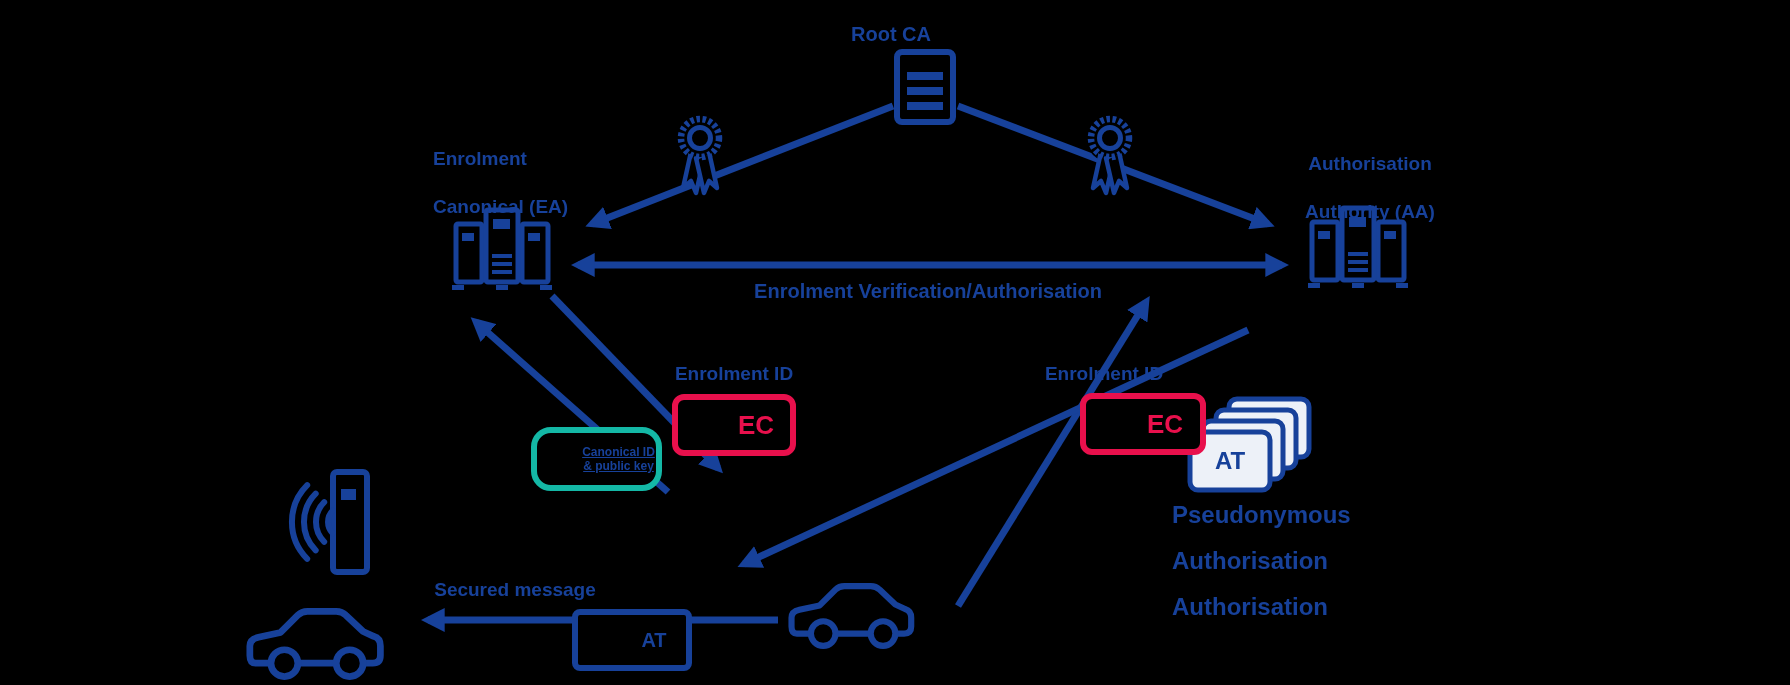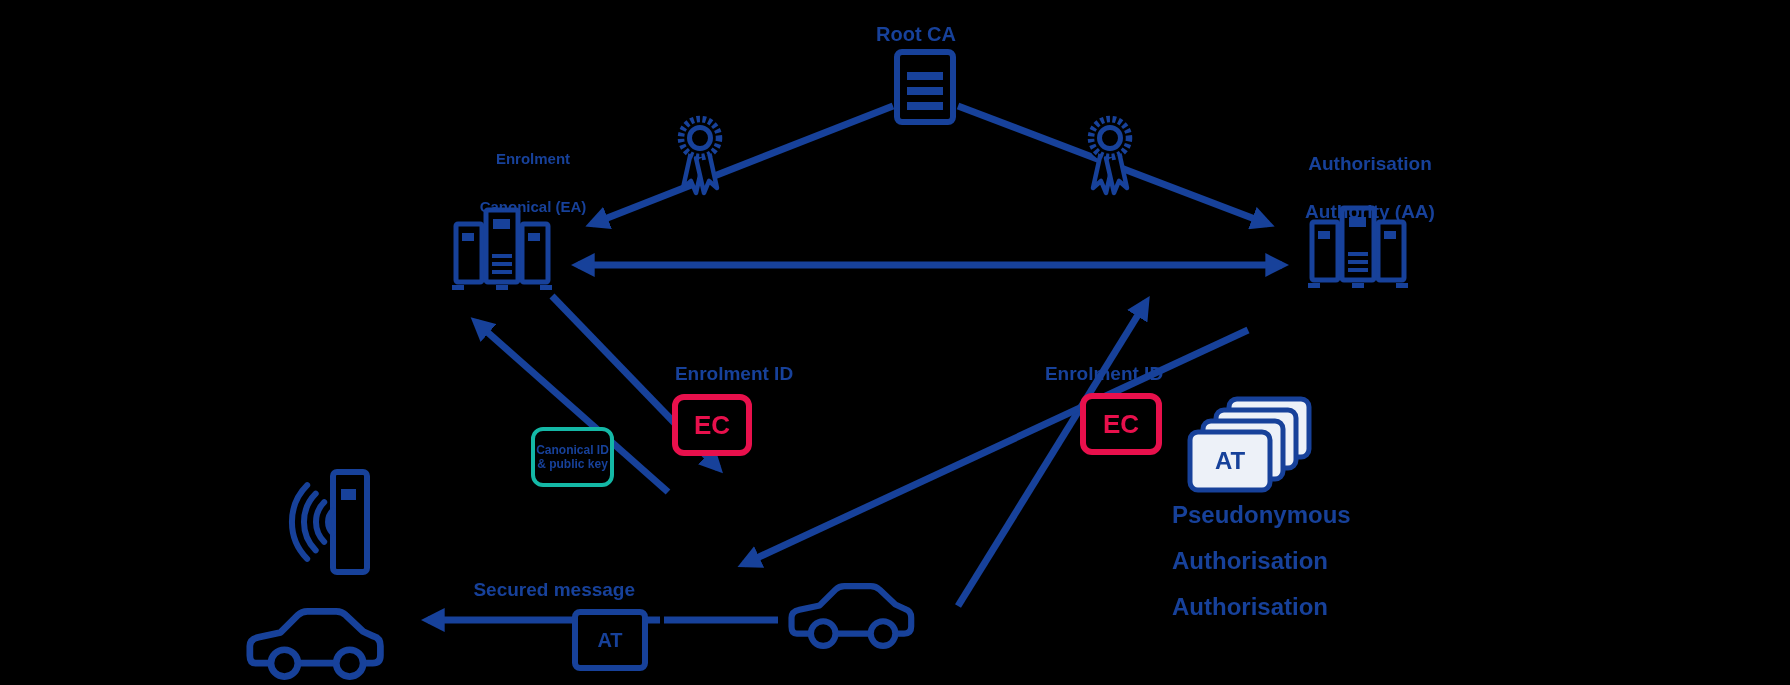--- a/index.html
+++ b/index.html
@@ -1,34 +1,34 @@
 <!DOCTYPE html>
 <html><head>
 <meta charset="utf-8">
 <style>
   html,body{margin:0;padding:0;background:#000;}
   #stage{position:relative;width:1790px;height:685px;background:#000;overflow:hidden;
          font-family:"Liberation Sans",sans-serif;font-weight:700;}
   #vector{position:absolute;left:0;top:0;}
   .lbl{position:absolute;color:#17419a;white-space:pre-line;}
-  .t-rootca{left:816px;top:23px;width:200px;text-align:center;font-size:20px;}
-  .t-ea{left:433px;top:147px;width:200px;text-align:center;font-size:15px;line-height:24px;}
+  .t-rootca{left:791px;top:23px;width:200px;text-align:center;font-size:20px;}
+  .t-ea{left:433px;top:147px;width:200px;text-align:left;font-size:19px;line-height:24px;}
   .t-aa{left:1268px;top:152px;width:204px;text-align:center;font-size:19px;line-height:24px;}
   .t-horiz{left:668px;top:280px;width:520px;text-align:center;font-size:20px;}
   .t-eid-l{left:634px;top:363px;width:200px;text-align:center;font-size:19px;}
   .t-eid-r{left:1004px;top:363px;width:200px;text-align:center;font-size:19px;}
   .t-pseudo{left:1172px;top:503px;font-size:24px;line-height:23px;text-align:left;}
-  .t-secured{left:395px;top:579px;width:240px;text-align:right;font-size:19px;}
+  .t-secured{left:395px;top:579px;width:240px;text-align:center;font-size:19px;}
   .t-atcard{left:1190px;top:447px;width:80px;text-align:center;font-size:24px;}
   .box{position:absolute;background:#000;display:flex;flex-direction:column;
-       align-items:center;justify-content:center;text-align:right;}
+       align-items:center;justify-content:center;text-align:right;padding-left:44px;}
   .ec-box{border:6px solid #e8104c;border-radius:12px;color:#e8104c;font-size:26px;}
   .ec-left{left:672px;top:394px;width:68px;height:50px;}
   .ec-right{left:1080px;top:393px;width:70px;height:50px;}
-  .purple-box{border:4px solid #14b8a6;border-radius:12px;font-size:12px;line-height:14px;}
+  .purple-box{border:6px solid #14b8a6;border-radius:20px;font-size:12px;line-height:14px;text-decoration:underline;}
   .req-ea{left:531px;top:427px;width:75px;height:52px;color:#17419a;}
   .req-aa{left:945px;top:607px;width:80px;height:52px;color:#4c2a73;}
   .at-box{left:572px;top:609px;width:64px;height:50px;border:6px solid #17419a;
           border-radius:8px;color:#17419a;font-size:20px;}
 </style>
 </head>
 <body>
 
 <div id="stage">
 
@@ -115,20 +115,21 @@
     <use href="#car" x="0" y="0" width="144" height="96" transform="translate(246,596) scale(0.96)"></use>
     <use href="#car" x="0" y="0" width="144" height="96" transform="translate(788,572) scale(0.88)"></use>
   </svg>
 
   <div class="lbl t-rootca">Root CA</div>
   <div class="lbl t-ea"><span>Enrolment</span><br>
        <span>Canonical (EA)</span></div>
   <div class="lbl t-aa"><span>Authorisation</span><br>
        <span>Authority (AA)</span></div>
 
+  <div class="lbl t-horiz">Enrolment Verification/Authorisation</div>
   <div class="lbl t-eid-l">Enrolment ID</div>
   <div class="lbl t-eid-r">Enrolment ID</div>
   <div class="lbl t-pseudo"><span>Pseudonymous</span><br>
        <span>Authorisation</span><br>
        <span>Authorisation</span></div>
   <div class="lbl t-secured">Secured message</div>
   <div class="lbl t-atcard">AT</div>
 
   <div class="box ec-box ec-left">
       <span>EC</span>

